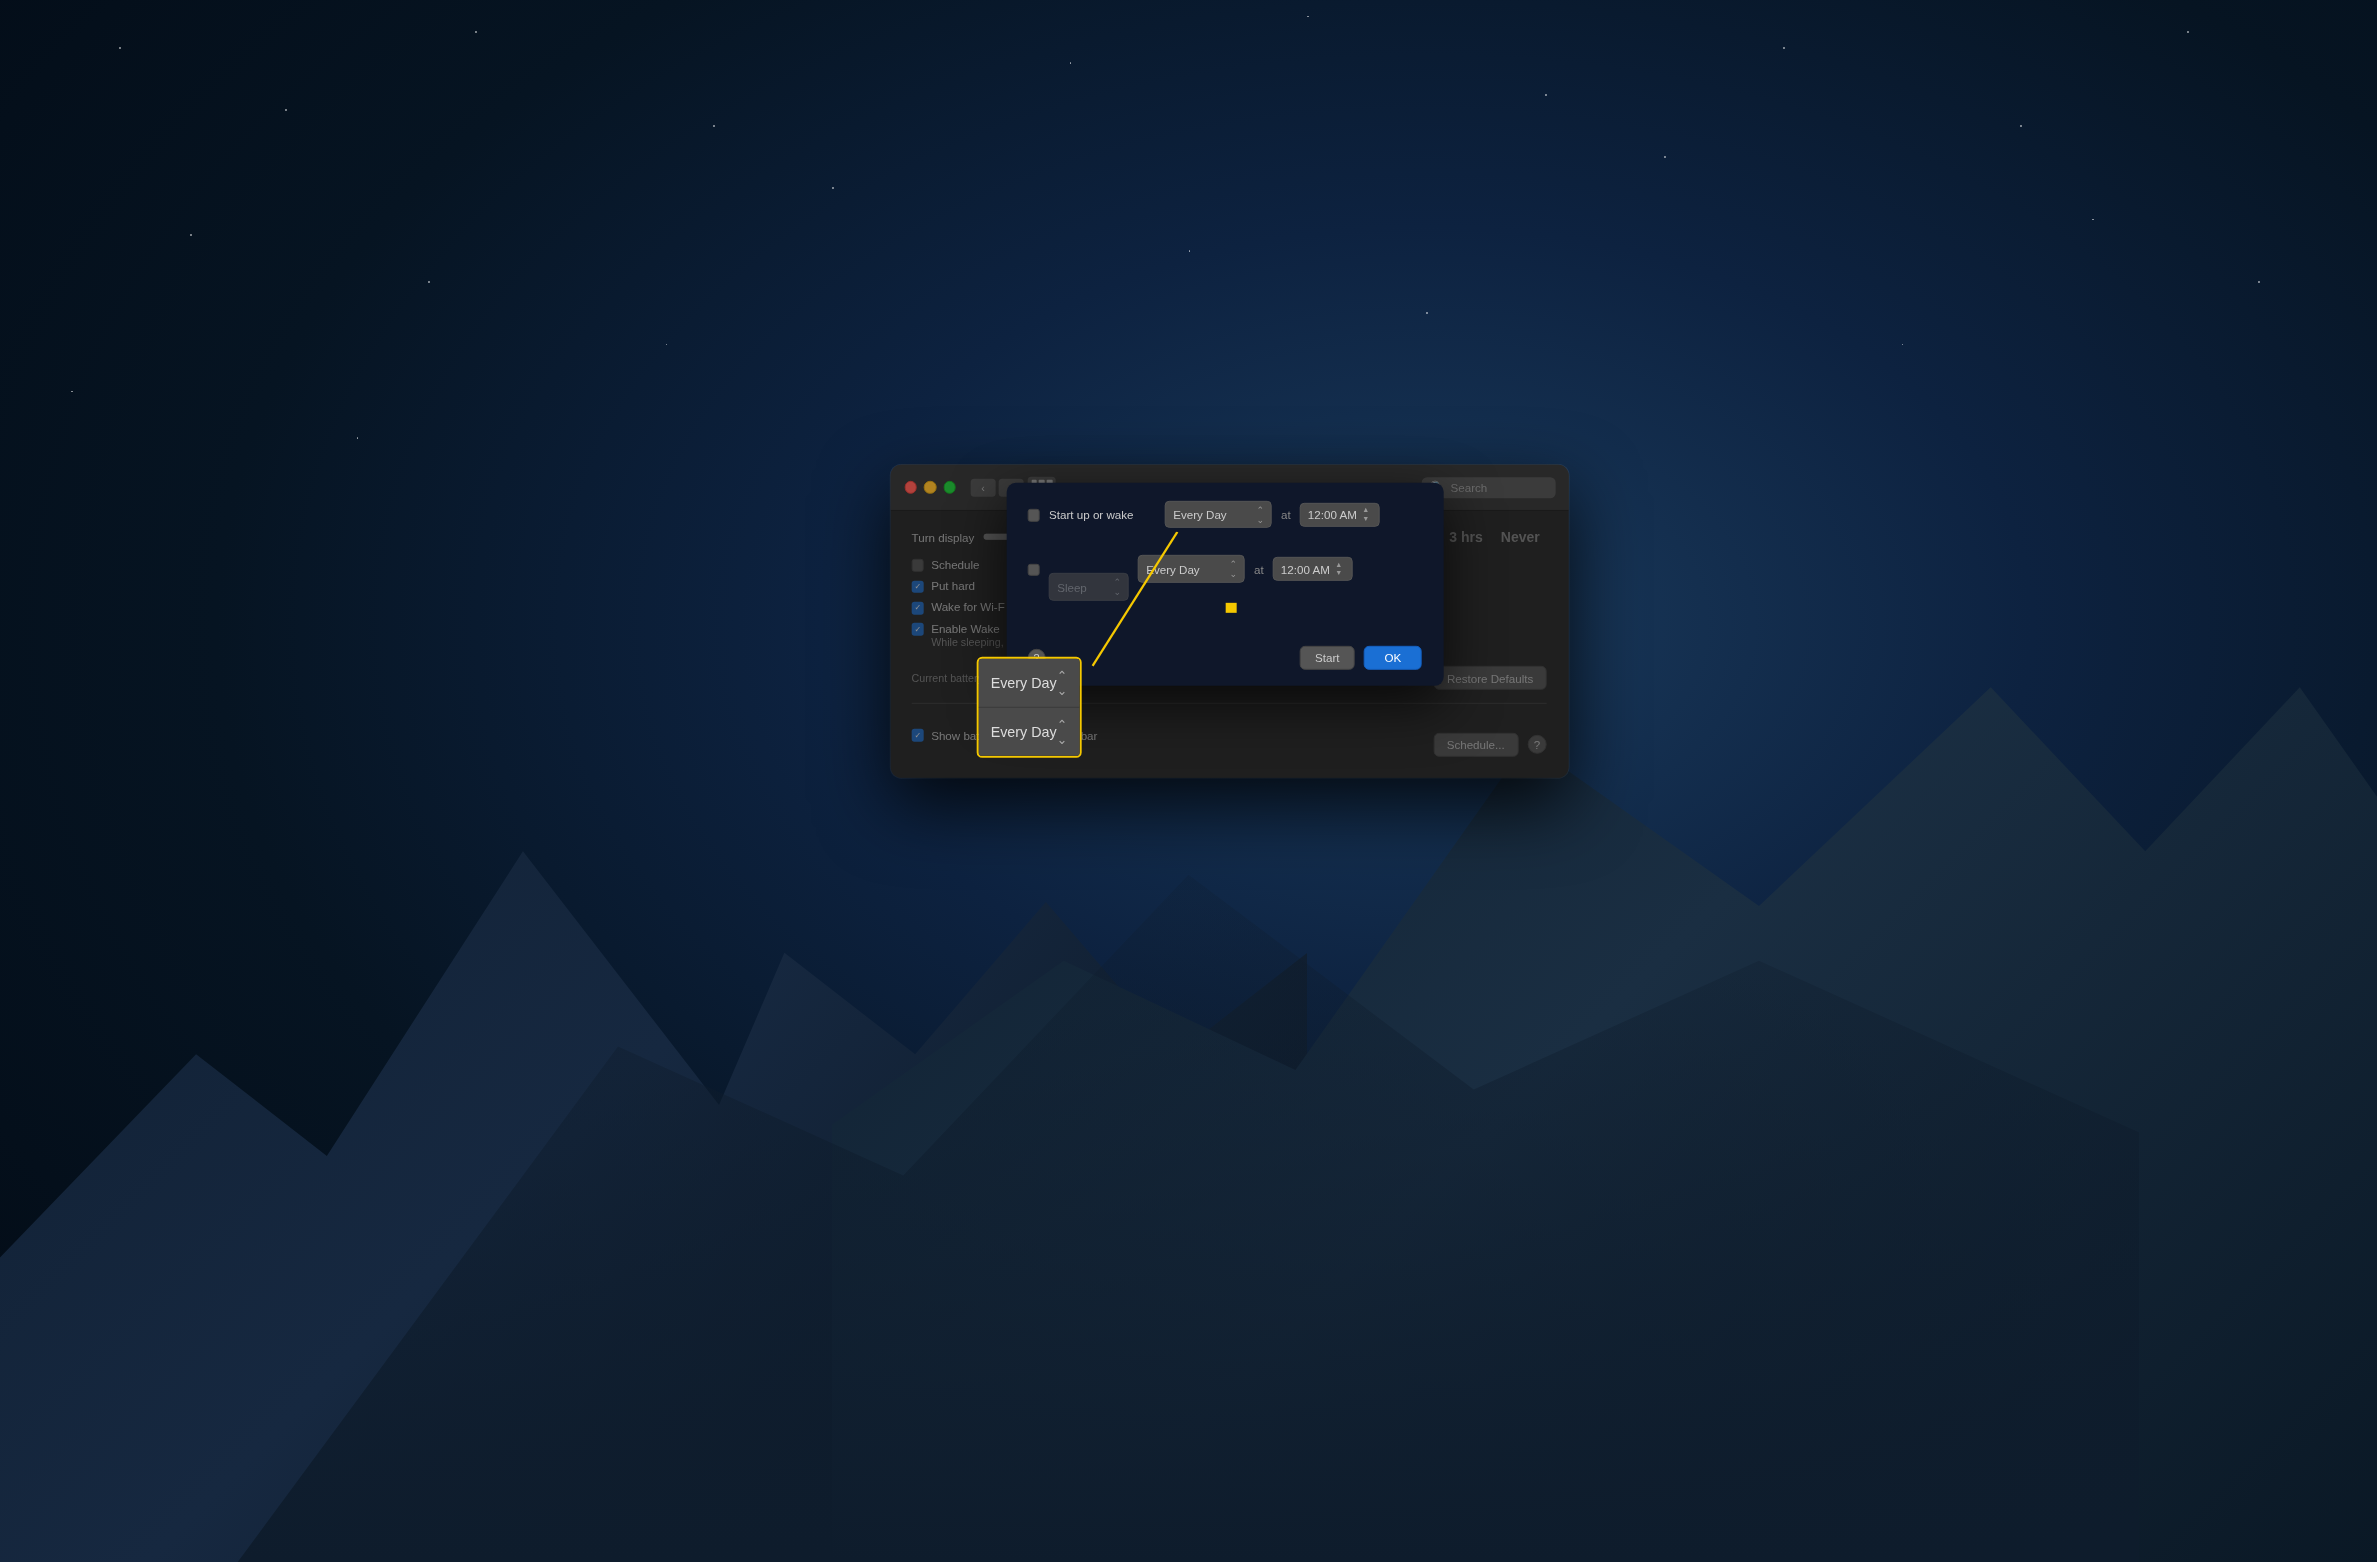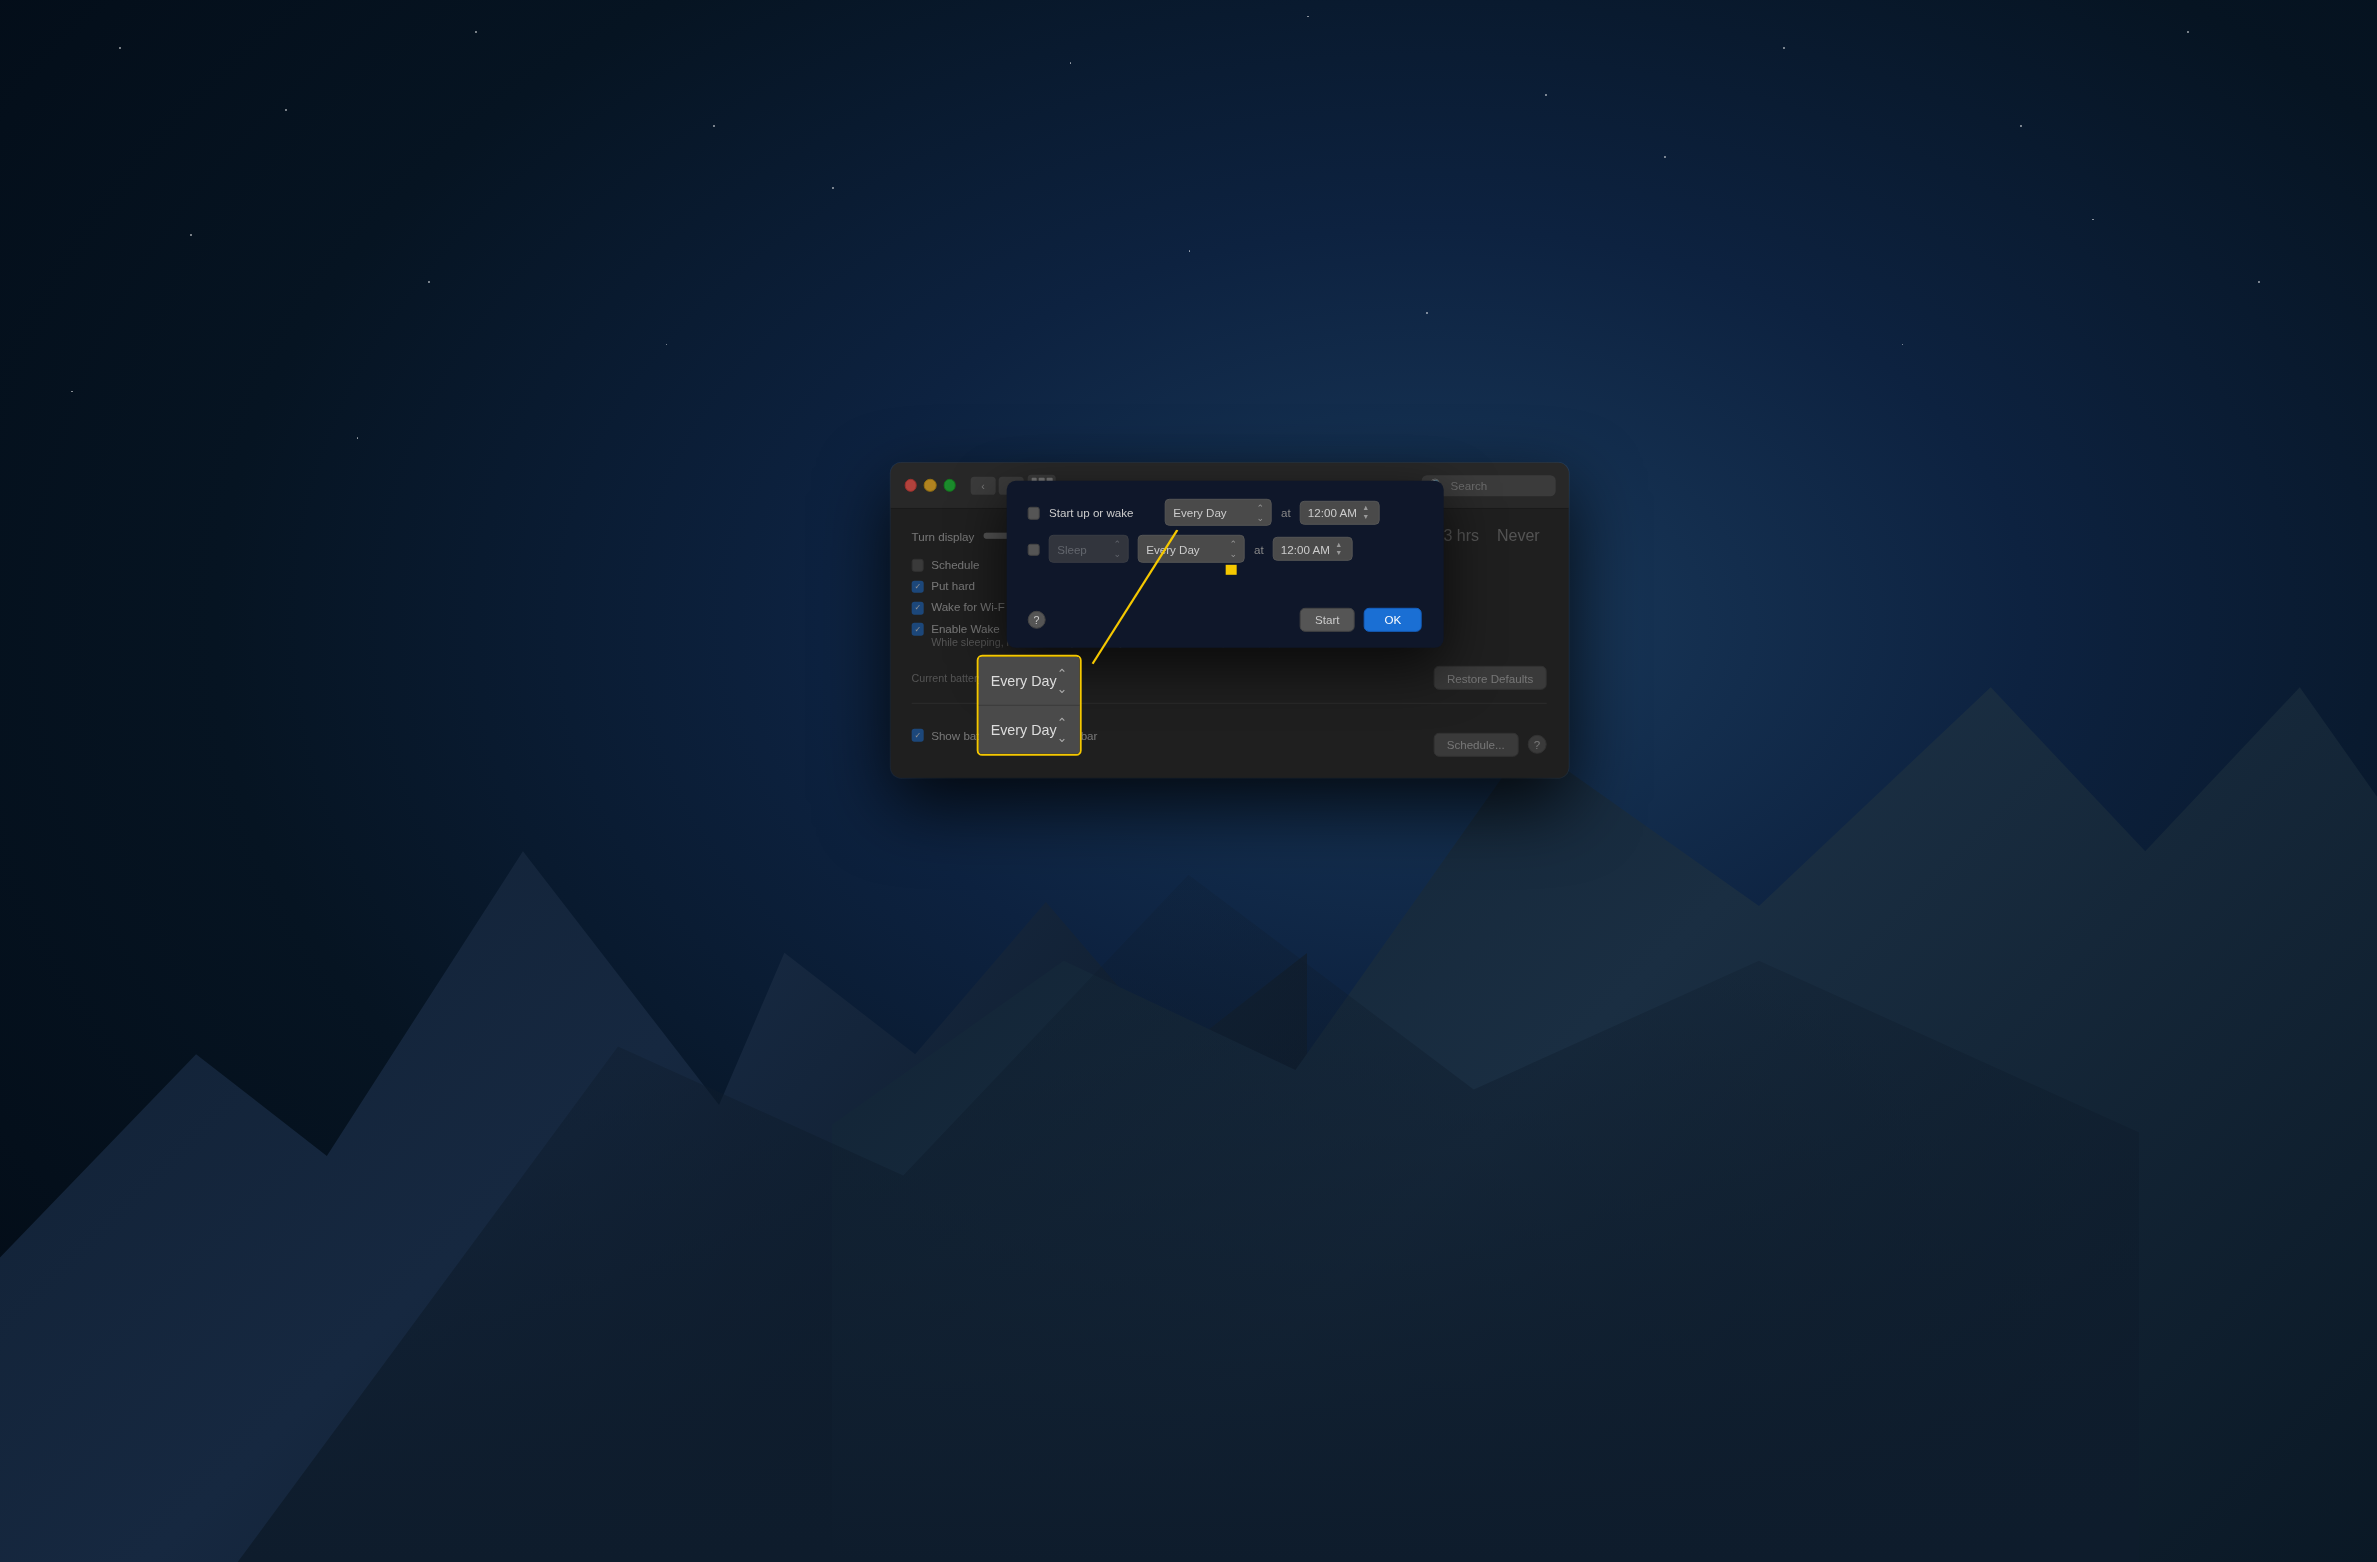--- a/index.html
+++ b/index.html
@@ -332,20 +332,21 @@
       border-radius: 4.5px;
       color: #999;
       font-size: 11.6px;
       padding: 2.7px 7.1px;
       display: flex;
       align-items: center;
       justify-content: space-between;
       width: 80px;
       cursor: pointer;
       opacity: 0.6;
+      margin-top: 36px;
     }
 
     .dialog-footer {
       display: flex;
       justify-content: flex-end;
       align-items: center;
       padding: 9px 21.4px 16px;
       gap: 9px;
     }
 
@@ -460,23 +461,24 @@
       background: rgba(0,0,0,0.3);
       border-radius: 10.7px;
       z-index: 5;
     }
 
     
     .slider-end-labels {
       display: flex;
       justify-content: flex-end;
       gap: 18px;
-      font-size: 16px;
+      font-size: 14px;
       color: #888;
       padding: 0 7.1px;
+      font-weight: bold;
     }
 
     .body-content {
       position: relative;
       z-index: 6;
     }
 
     .turn-display-row {
       display: flex;
       align-items: center;

